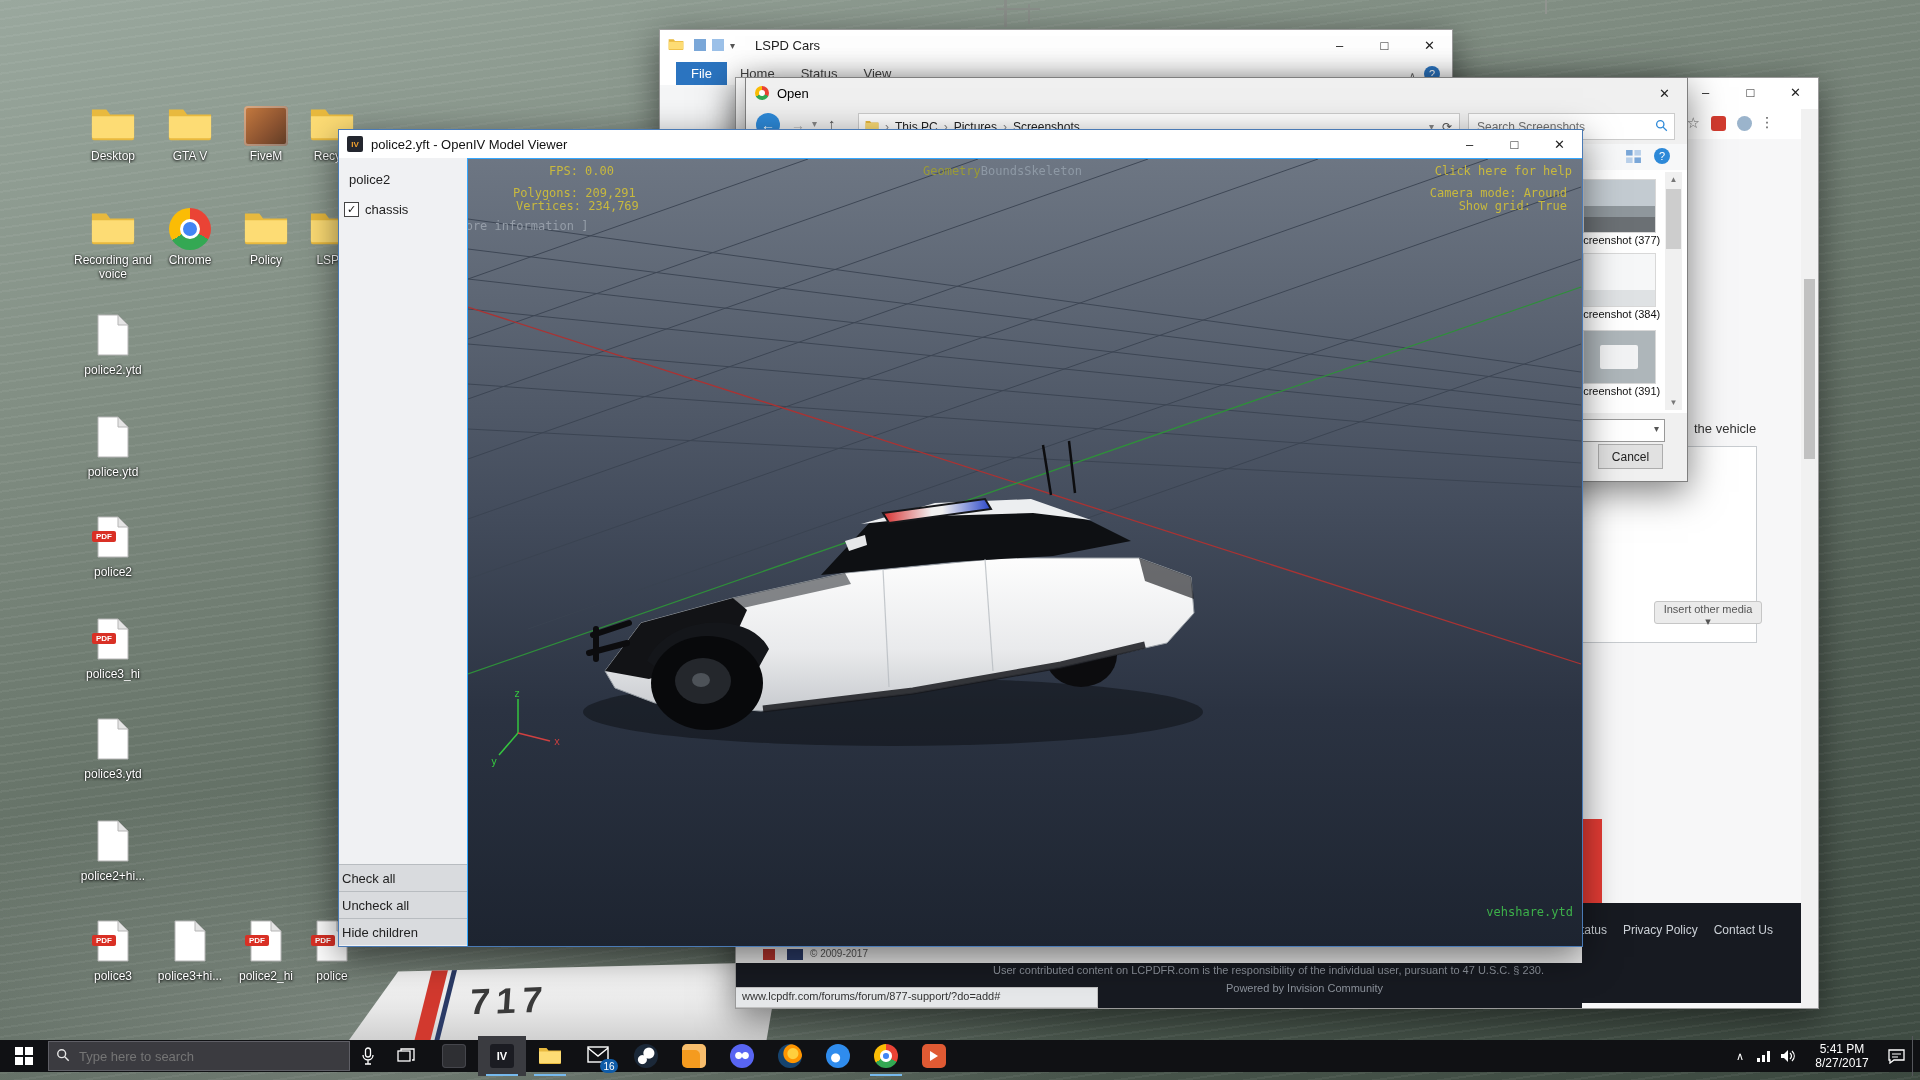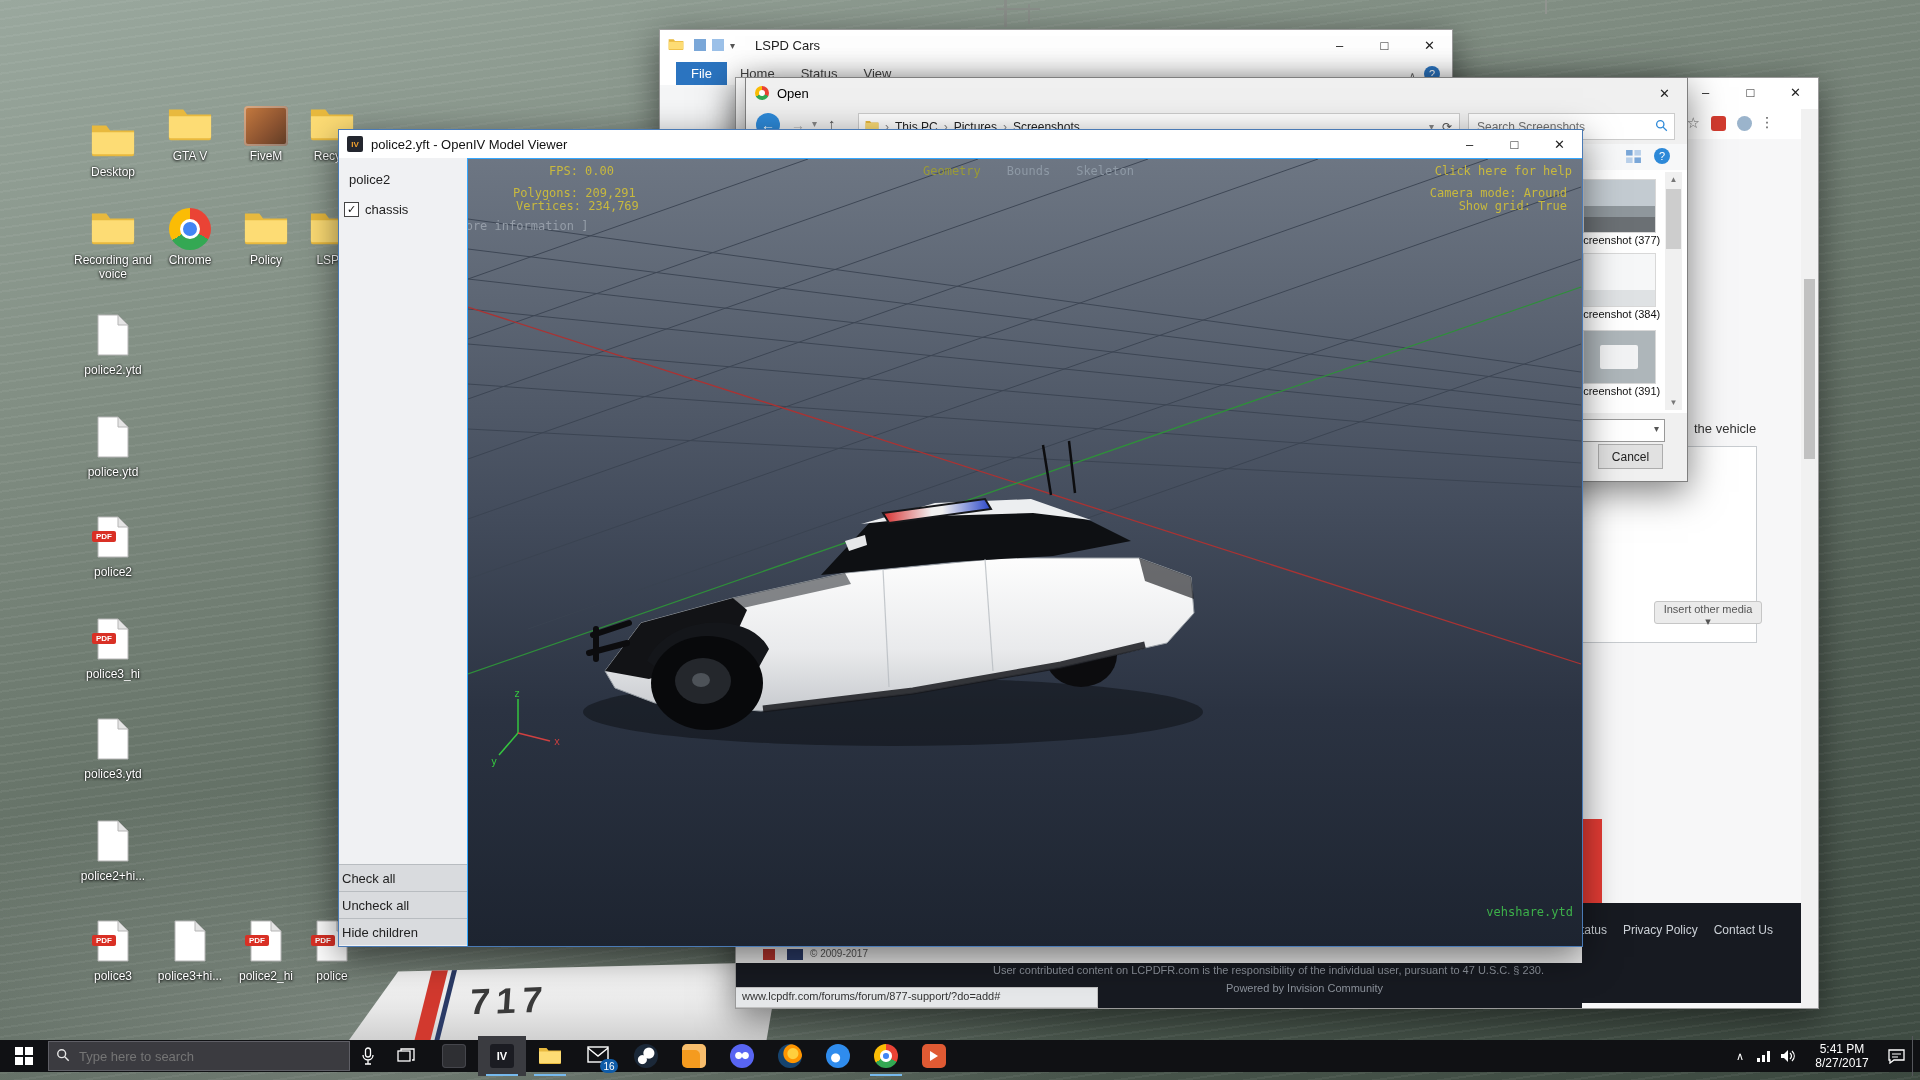--- a/index.html
+++ b/index.html
@@ -58,21 +58,21 @@
   <div class="abs" style="left:1545px;top:0;width:2px;height:14px;background:#90948f;"></div>
 
   <div class="abs" style="left:320px;top:962px;width:460px;height:80px;
        clip-path:polygon(6% 100%,17% 12%,100% 0,97% 100%);
        background:linear-gradient(180deg,#fbfbfb 0%,#e9e9e9 55%,#cfcfcf 100%);">
     <div class="abs" style="left:104px;top:0;width:16px;height:100%;background:#d2392e;transform:skewX(-14deg);"></div>
     <div class="abs" style="left:124px;top:0;width:5px;height:100%;background:#2a3a66;transform:skewX(-14deg);"></div>
     <div class="abs" style="left:150px;top:18px;font-size:36px;font-weight:bold;color:#3a3a3a;letter-spacing:6px;transform:skewX(-6deg) rotate(-2deg);">717</div>
   </div>
 
-  <div class="deskicon" style="left:68px;top:112px;">
+  <div class="deskicon" style="left:68px;top:96px;">
     <div class="glyphbox">
         <span><svg width="46" height="40" viewBox="0 0 48 40">
             <path d="M2 6h15l4 5h25v25a2 2 0 0 1-2 2H4a2 2 0 0 1-2-2Z" fill="#e8b93e"></path>
             <path d="M2 13h44v21a2 2 0 0 1-2 2H4a2 2 0 0 1-2-2Z" fill="#fddc74"></path>
           </svg></span>
       </div>
     <div class="lbl">Desktop</div>
   </div>
   <div class="deskicon" style="left:145px;top:96px;">
     <div class="glyphbox">
@@ -447,21 +447,21 @@
         <line x1="32" y1="46" x2="64" y2="54" stroke="#d04040" stroke-width="1.5"></line>
         <text x="28" y="10" font-size="10" fill="#35c53f" font-family="DejaVu Sans Mono, monospace">z</text>
         <text x="5" y="78" font-size="10" fill="#35c53f" font-family="DejaVu Sans Mono, monospace">y</text>
         <text x="68" y="58" font-size="10" fill="#d04040" font-family="DejaVu Sans Mono, monospace">x</text>
       </svg>
 
       <div class="ovtext mono gold" style="left:81px;top:5px;">FPS: 0.00</div>
       <div class="ovtext mono gold" style="left:45px;top:27px;">Polygons: 209,291</div>
       <div class="ovtext mono gold" style="left:48px;top:40px;">Vertices: 234,769</div>
       <div class="ovtext mono" style="left:-24px;top:60px;color:#959da8;">[ More information ]</div>
-      <div class="ovtext mono" style="left:455px;top:5px;display:flex;gap:26px;">
+      <div class="ovtext mono" style="left:455px;top:5px;display:flex;">
         <span style="color:#9a9a35;">Geometry</span>
         <span style="color:#8e99a5;">Bounds</span>
         <span style="color:#8e99a5;">Skeleton</span>
       </div>
       <div class="ovtext mono gold" style="right:10px;top:5px;text-align:right;">Click here for help</div>
       <div class="ovtext mono gold" style="right:15px;top:27px;text-align:right;">Camera mode: Around</div>
       <div class="ovtext mono gold" style="right:15px;top:40px;text-align:right;">Show grid: True</div>
 
       <div class="ovtext mono" style="right:9px;top:708px;text-align:center;line-height:18px;">
         <div><span style="color: rgb(61, 176, 74);">vehshare.ytd</span><span class="tex-suffix"></span></div>

